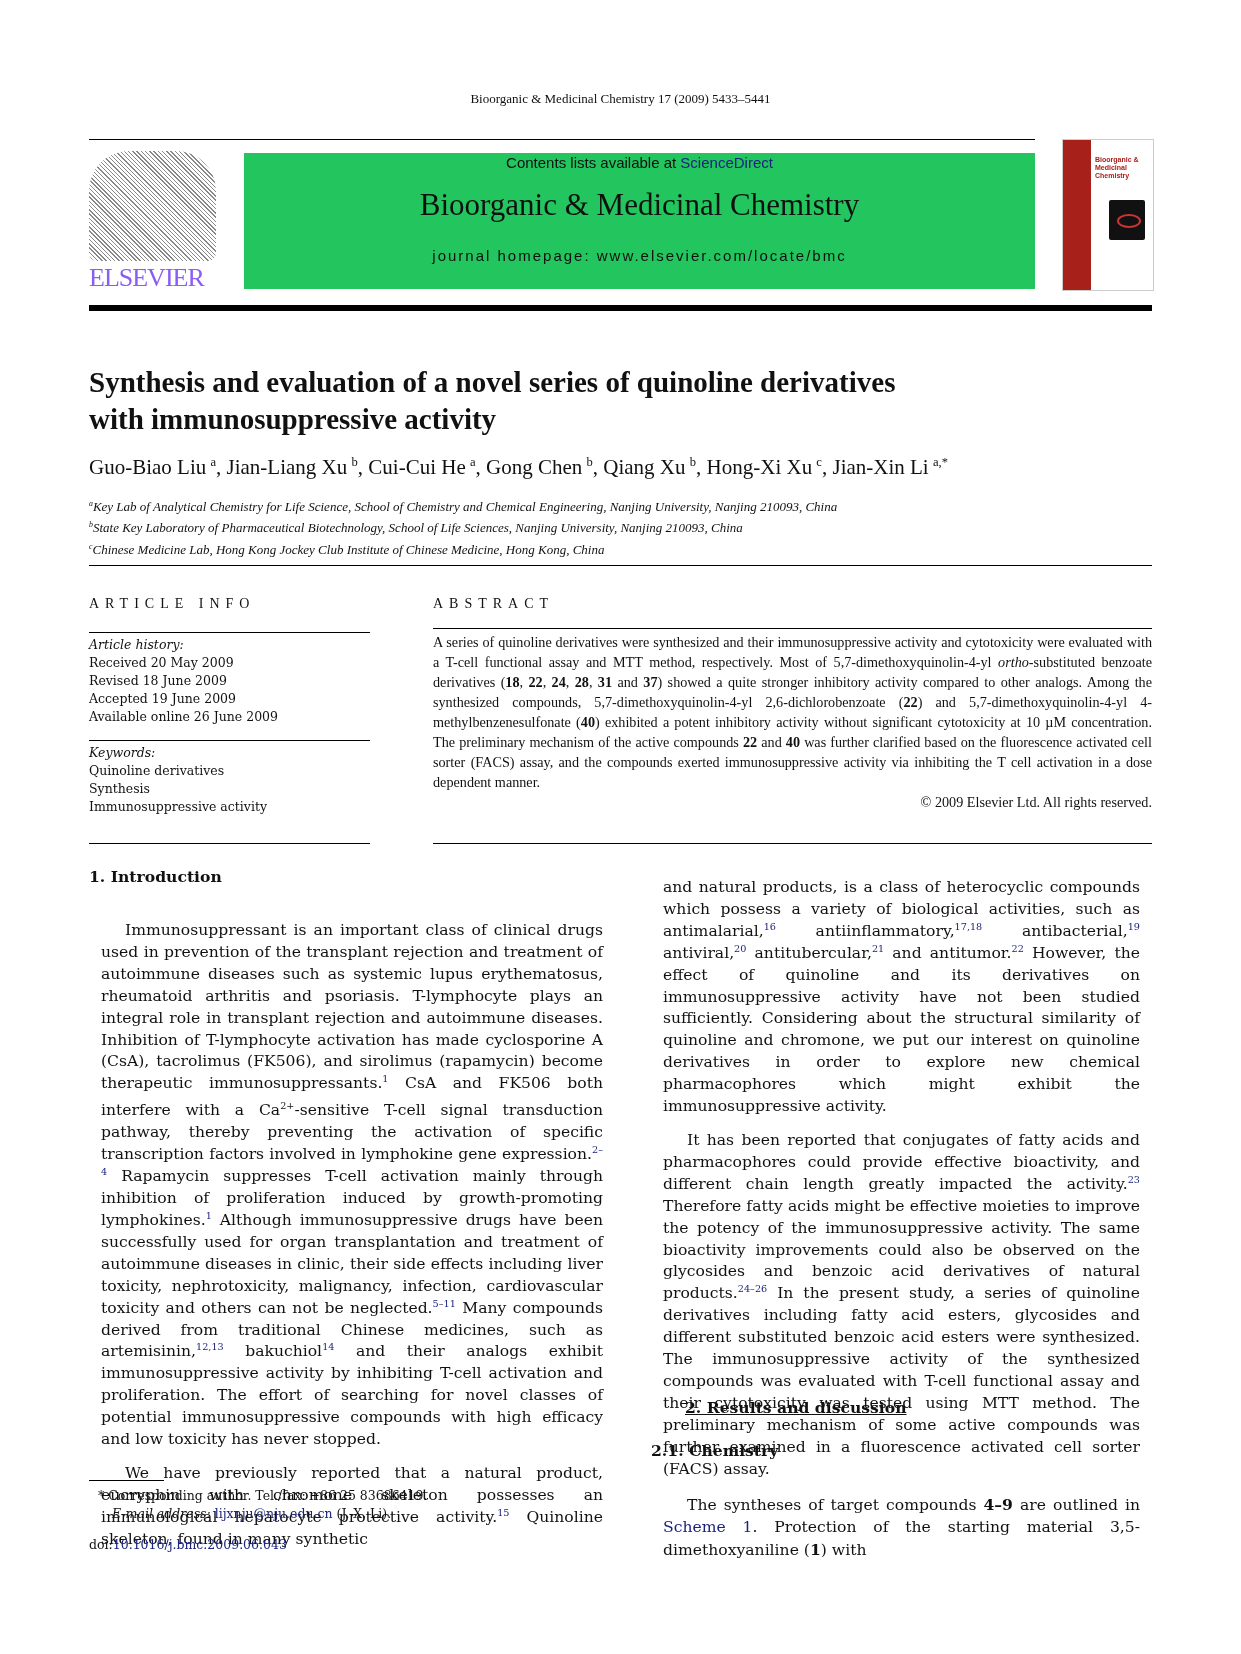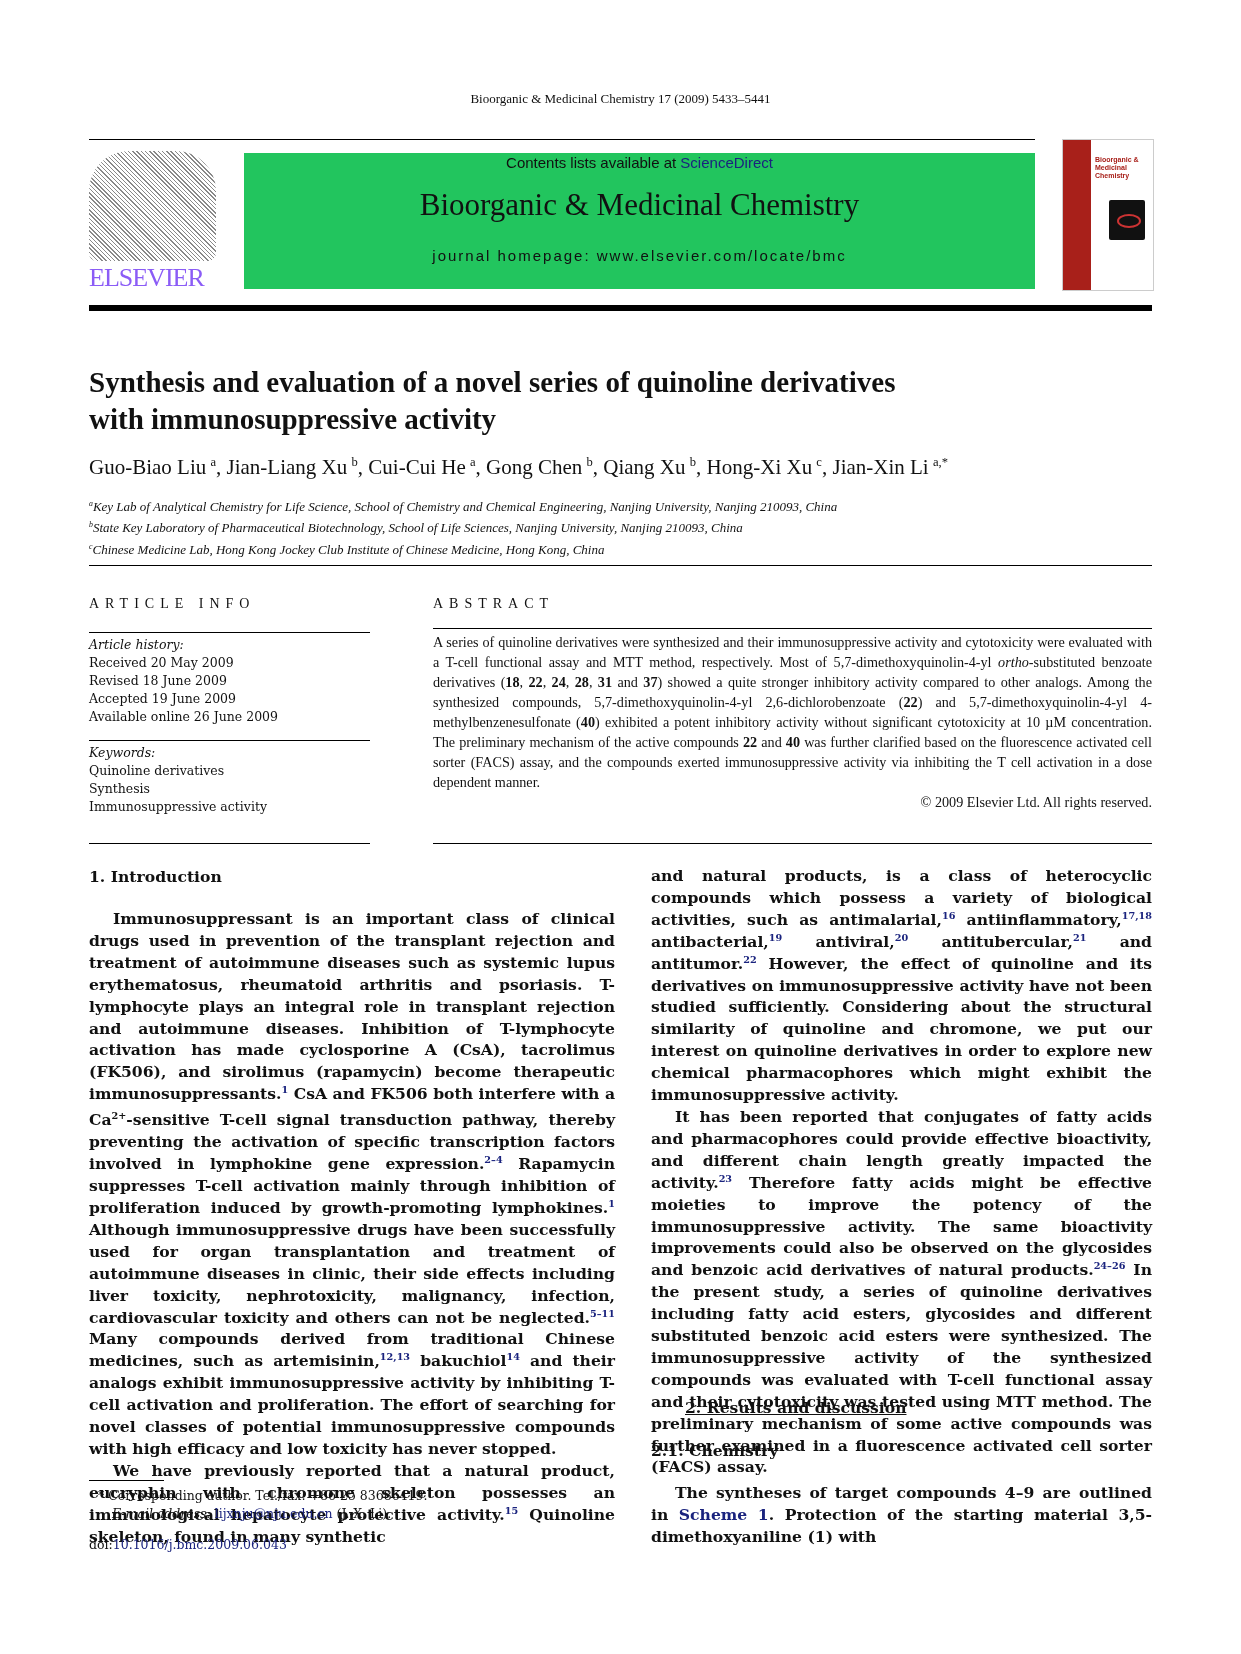--- a/index.html
+++ b/index.html
@@ -24,21 +24,21 @@
   .article-title{left:89px;top:364px;font-family:"Liberation Serif",serif;font-weight:bold;font-size:29px;line-height:37px;}
   .authors{left:89px;top:455px;font-family:"Liberation Serif",serif;font-size:21px;}
   sup{font-size:60%;}
   .affils{left:89px;top:495px;font-family:"Liberation Serif",serif;font-style:italic;font-size:13px;line-height:18px;}
   .rule{height:1px;background:#000;}
   .section-label{font-family:"Liberation Serif",serif;font-size:14px;letter-spacing:6px;}
   .info-block{font-size:12.5px;line-height:18px;}
   .info-block .h{font-style:italic;}
   .abstract-text{font-family:"Liberation Serif",serif;font-size:14.2px;line-height:20px;text-align:justify;}
   .body-text{font-size:15.6px;line-height:21.9px;text-align:justify;}
-  .body-text p{margin:0;text-indent:24px;font-weight:bold;}
+  .body-text p{margin:12px;text-indent:24px;}
   .body-text p.noindent{text-indent:0;}
   .heading{font-weight:bold;font-size:15.6px;}
   .ref{color:#1a237e;font-size:62%;vertical-align:super;line-height:0;}
   .footnote{font-size:12.5px;line-height:18px;}
 </style>
 </head>
 <body>
 
 <div class="abs journal-ref">Bioorganic &amp; Medicinal Chemistry 17 (2009) 5433–5441</div>
 <div class="abs top-rule"></div>

